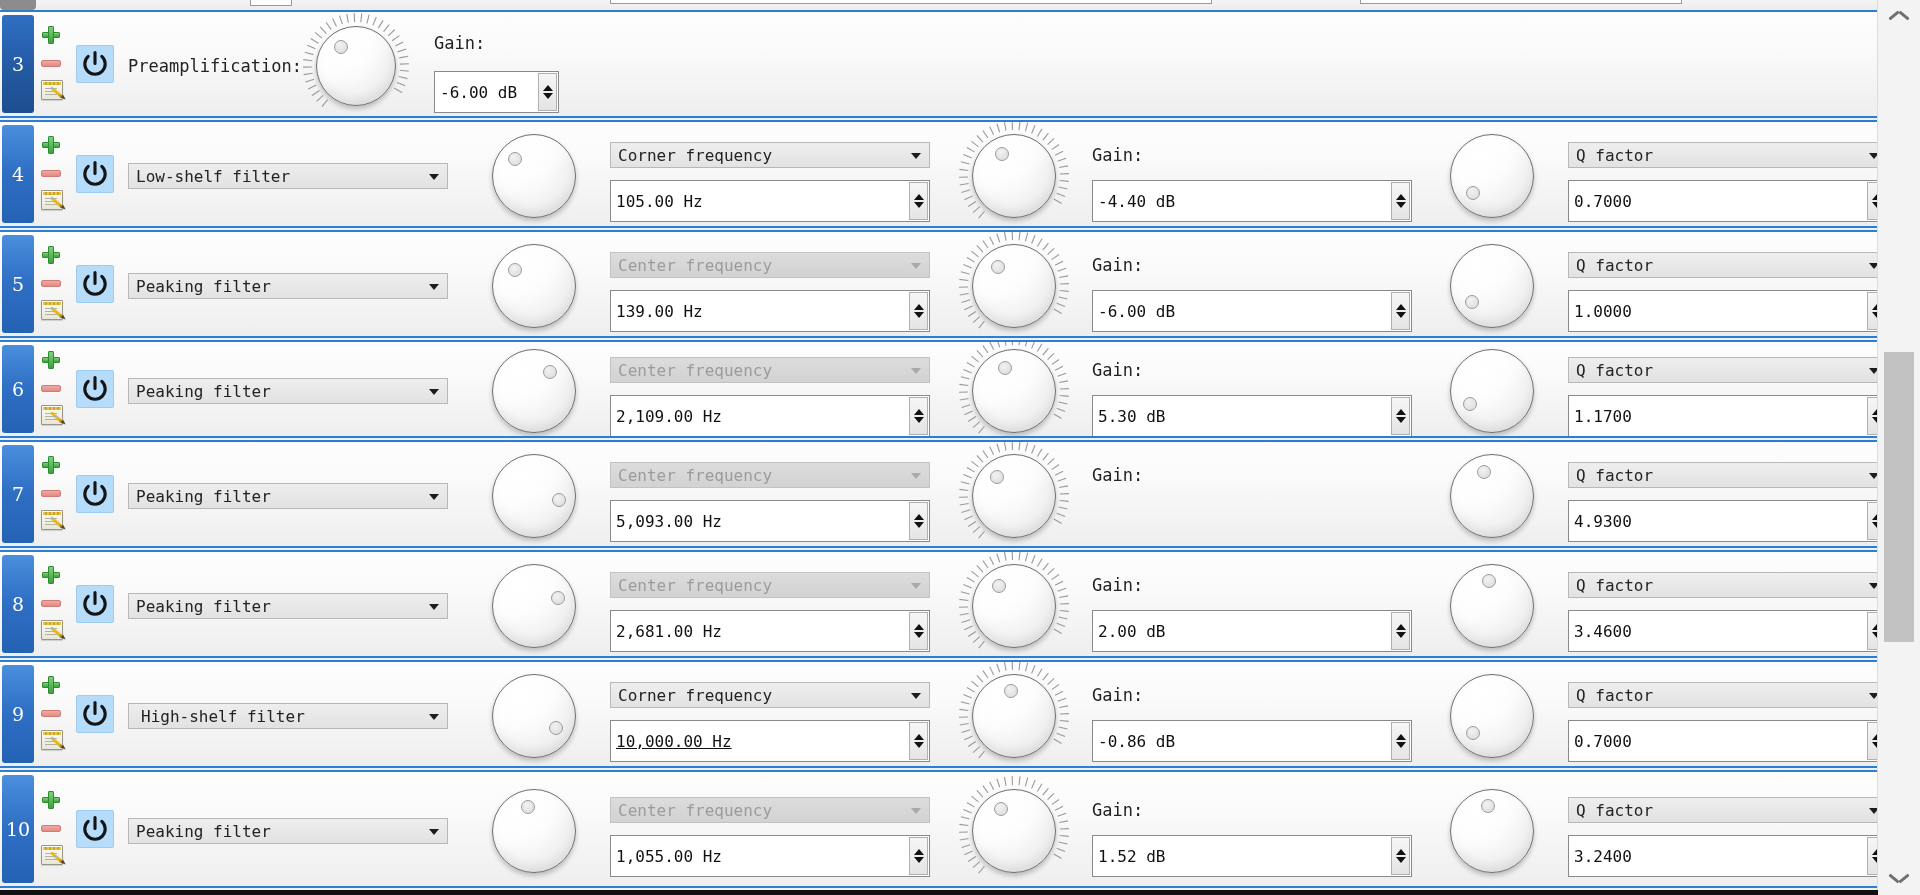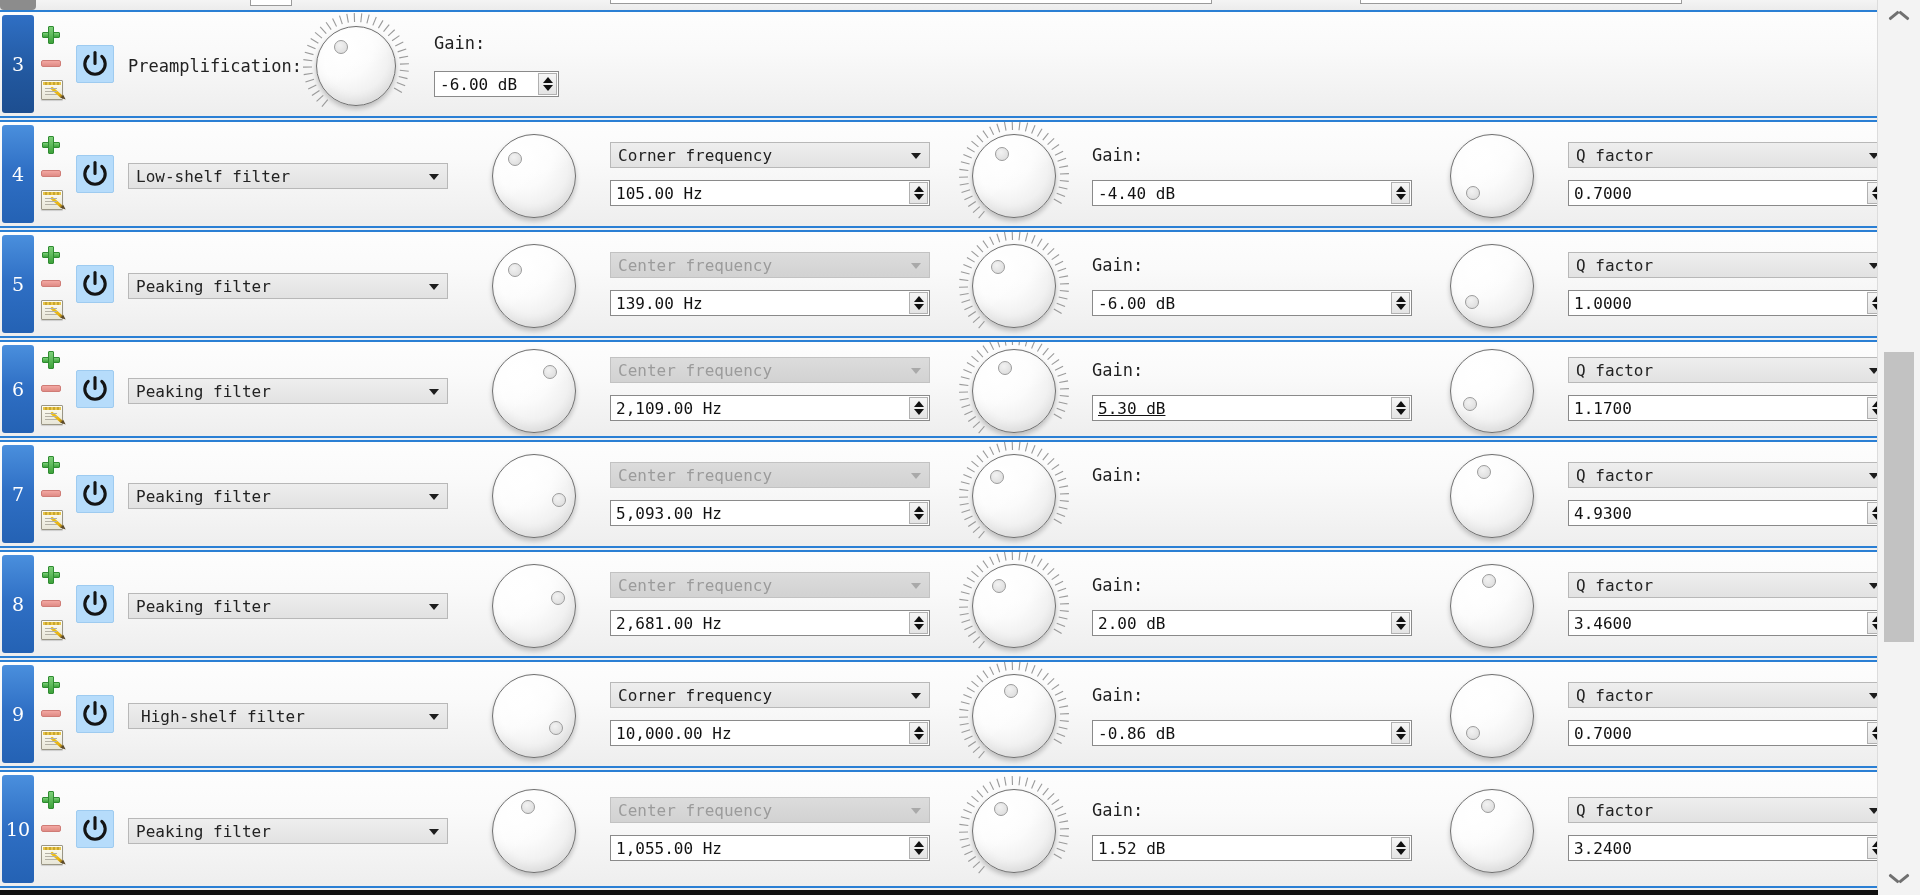--- a/index.html
+++ b/index.html
@@ -91,21 +91,21 @@
   .combo.light{background:linear-gradient(180deg,#eeeeee,#e2e2e2);}
   .combo.disabled{color:#9b9b9b;background:linear-gradient(180deg,#dcdcdc,#d2d2d2);border-color:#c2c2c2;}
   .combo .arrow{
     position:absolute;right:8px;top:50%;margin-top:-2px;
     width:0;height:0;border-left:5px solid transparent;border-right:5px solid transparent;border-top:6px solid #1d1d1d;
   }
   .combo.disabled .arrow{border-top-color:#a9a9a9;}
 
   
   .spin{
-    position:absolute;box-sizing:border-box;height:26px;
+    position:absolute;box-sizing:border-box;height:42px;
     background:#ffffff;border:1px solid #8a8a8a;
     display:flex;align-items:center;
     padding:0 26px 0 5px;
     font-size:16px;color:#111;
     white-space:nowrap;overflow:hidden;
   }
   .spin .btns{
     position:absolute;right:1px;top:1px;bottom:1px;width:19px;
     background:linear-gradient(180deg,#f6f6f6,#e4e4e4);
     border:1px solid #b0b0b0;box-sizing:border-box;
@@ -545,21 +545,21 @@
             <line x1="103.78" y1="62.51" x2="112.74" y2="63.39" stroke="#9a9a9a" stroke-width="1.1"></line>
             <line x1="102.68" y1="68.93" x2="111.42" y2="71.07" stroke="#9a9a9a" stroke-width="1.1"></line>
             <line x1="100.69" y1="75.14" x2="109.04" y2="78.49" stroke="#9a9a9a" stroke-width="1.1"></line>
             <line x1="97.84" y1="81.00" x2="105.63" y2="85.50" stroke="#9a9a9a" stroke-width="1.1"></line>
           </svg>
           <div class="body" style="left: 16px; top: 16px; width: 84px; height: 84px;"></div>
           <div class="gloss" style="left: 18px; top: 18px; width: 80px; height: 80px;"></div>
           <div class="dot" style="left: 41.6px; top: 27.6px; width: 14px; height: 14px;"></div>
         </div>
         <div class="lbl" style="left: 1092px; top: 18px;">Gain:</div>
-        <div class="spin" style="left: 1092px; top: 53px; width: 320px; text-decoration: underline;">
+        <div class="spin" style="left: 1092px; top: 53px; width: 320px;">
           <span>5.30 dB</span>
           <div class="btns">
             <div class="up"></div>
             <div class="dn"></div>
           </div>
         </div>
         <div class="knob" style="left: 1434px; top: -9px; width: 116px; height: 116px;">
           <div class="body" style="left: 16px; top: 16px; width: 84px; height: 84px;"></div>
           <div class="gloss" style="left: 18px; top: 18px; width: 80px; height: 80px;"></div>
           <div class="dot" style="left: 29.2px; top: 63.6px; width: 14px; height: 14px;"></div>
@@ -817,21 +817,21 @@
         </div>
         <div class="knob" style="left: 476px; top: -4px; width: 116px; height: 116px;">
           <div class="body" style="left: 16px; top: 16px; width: 84px; height: 84px;"></div>
           <div class="gloss" style="left: 18px; top: 18px; width: 80px; height: 80px;"></div>
           <div class="dot" style="left: 73.3px; top: 62.8px; width: 14px; height: 14px;"></div>
         </div>
         <div class="combo light" style="left: 610px; top: 20px; width: 320px;">
           <span>Corner frequency</span>
           <span class="arrow"></span>
         </div>
-        <div class="spin" style="left: 610px; top: 58px; width: 320px;">
+        <div class="spin" style="left: 610px; top: 58px; width: 320px; text-decoration: underline;">
           <span>10,000.00 Hz</span>
           <div class="btns">
             <div class="up"></div>
             <div class="dn"></div>
           </div>
         </div>
         <div class="knob" style="left: 956px; top: -4px; width: 116px; height: 116px;">
           <svg class="ticks" viewBox="0 0 116 116">
             <line x1="28.43" y1="93.24" x2="22.65" y2="100.13" stroke="#9a9a9a" stroke-width="1.1"></line>
             <line x1="23.75" y1="88.71" x2="17.05" y2="94.71" stroke="#9a9a9a" stroke-width="1.1"></line>

